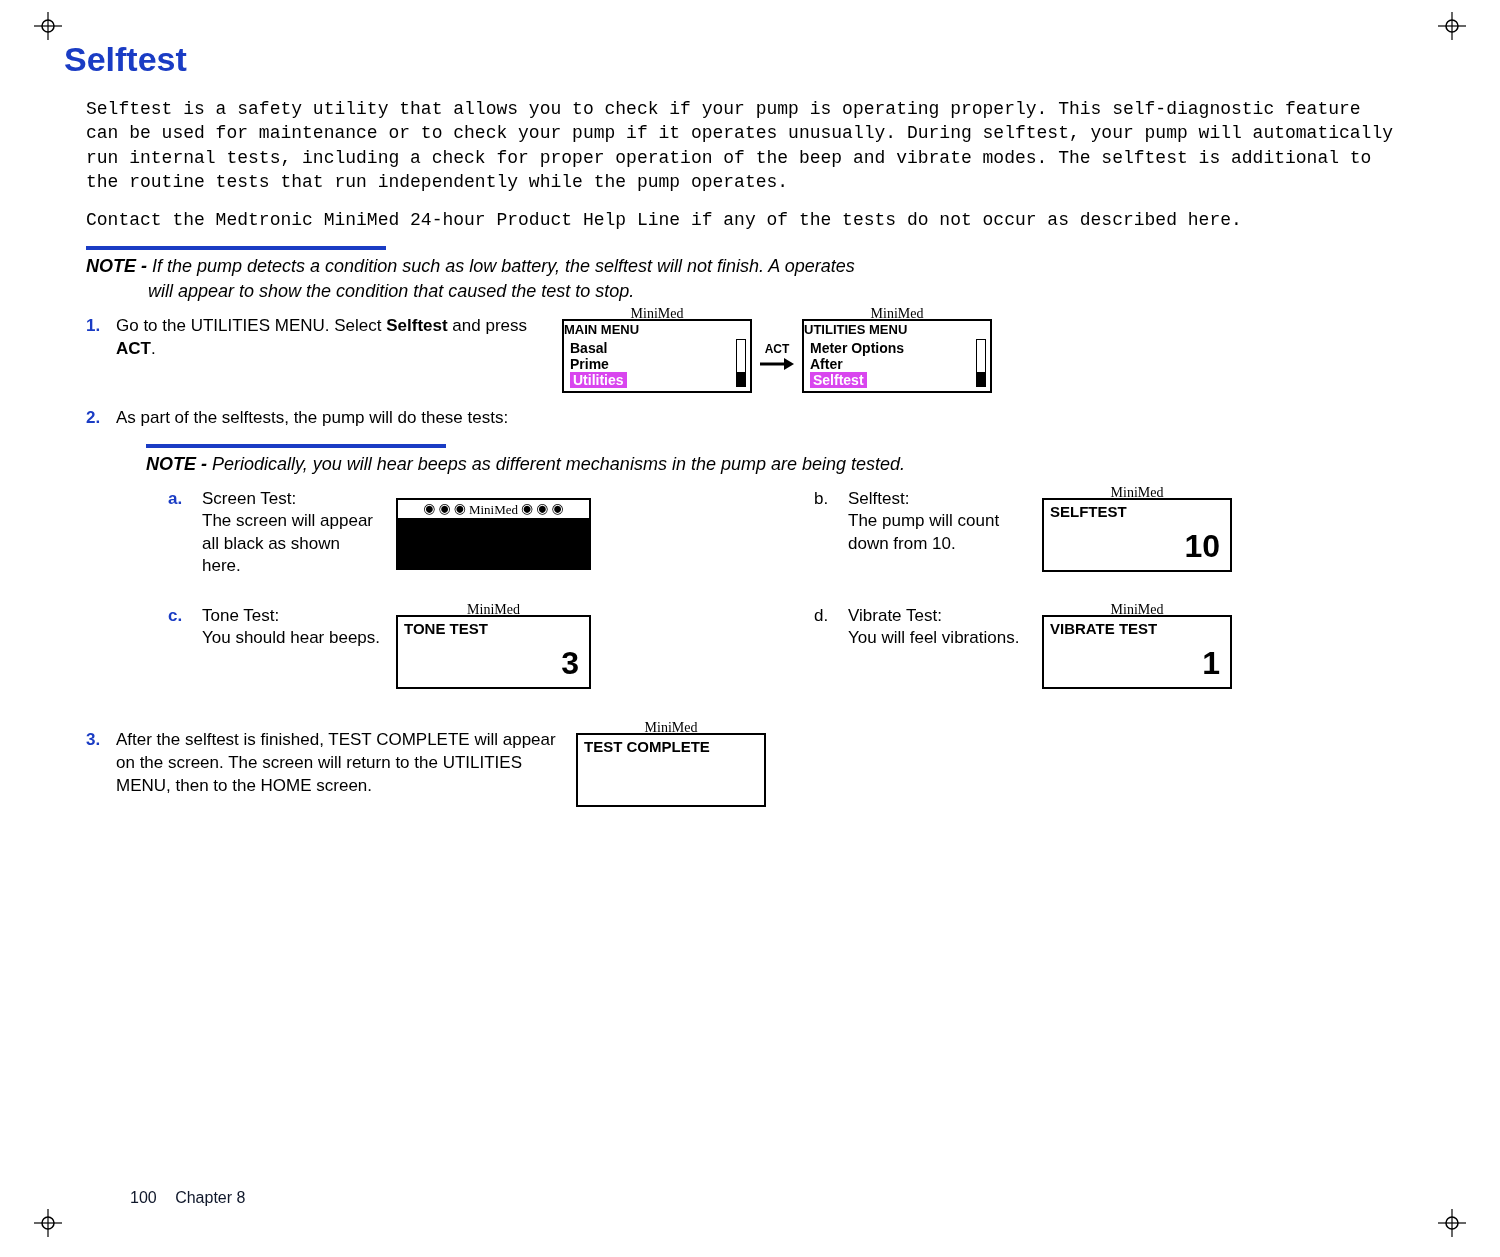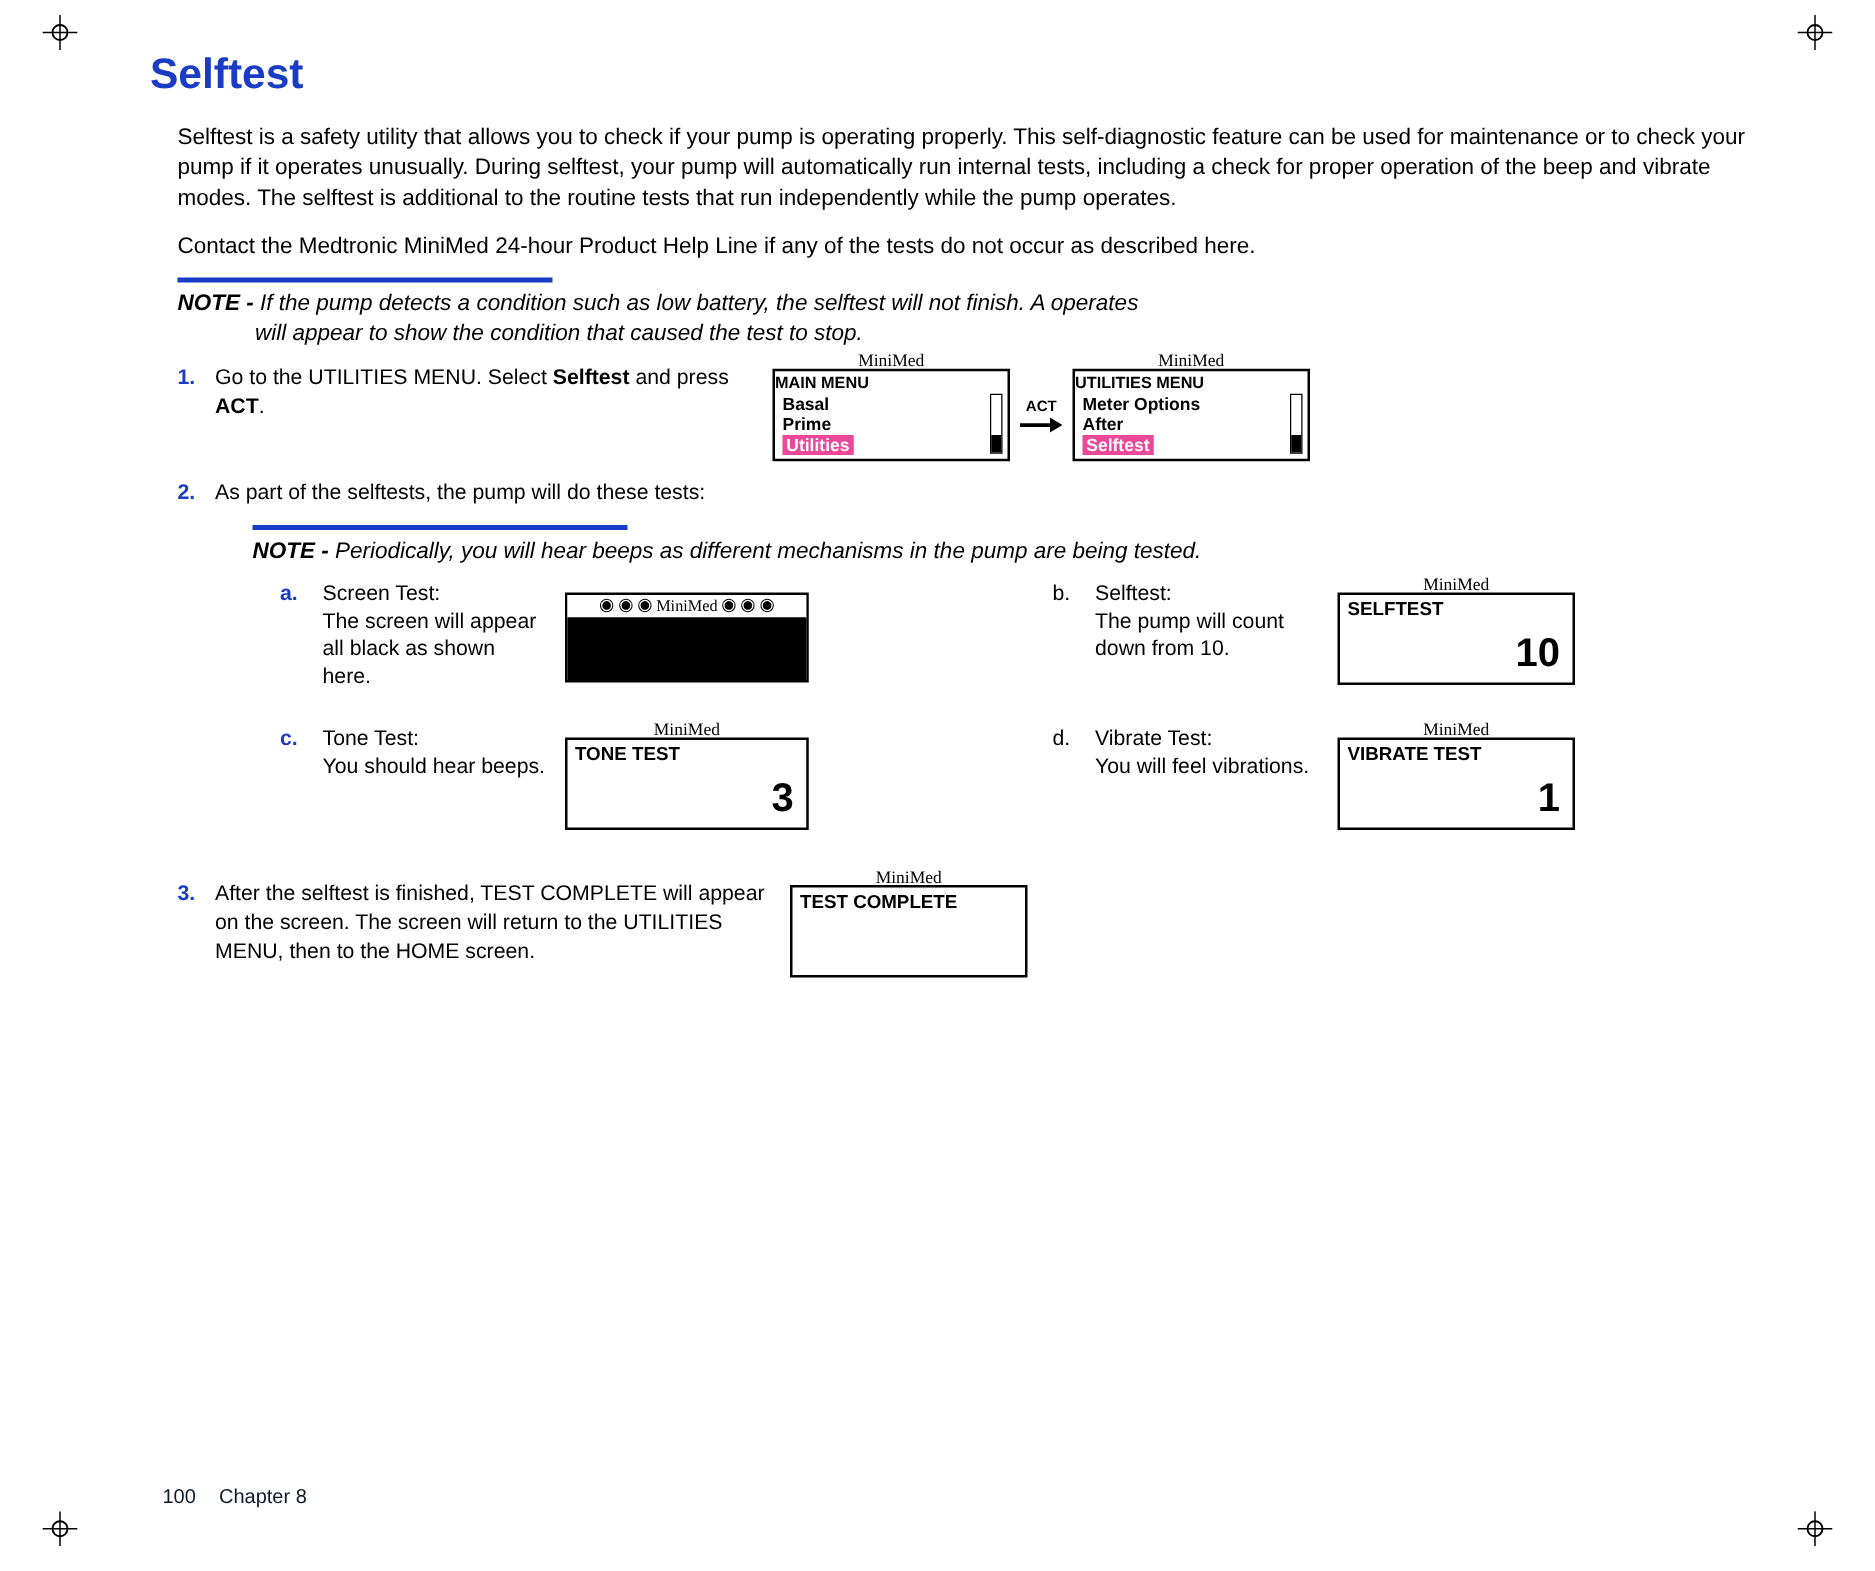--- a/index.html
+++ b/index.html
@@ -8,21 +8,21 @@
     padding: 0;
     background: #fff;
     color: #000;
     font-size: 16px;
   }
   .page {
     width: 1500px;
     height: 1257px;
     position: relative;
     box-sizing: border-box;
-    padding: 40px 100px 0 120px;
+    padding: 40px 100px 0 64px;
   }
   
   .reg-mark {
     position: absolute;
     width: 28px;
     height: 28px;
   }
   .reg-mark svg { display:block; }
   .reg-tl { top: 12px; left: 34px; }
   .reg-tr { top: 12px; right: 34px; }
@@ -33,20 +33,21 @@
     color: #1a3cc4;
     font-family: "Comic Sans MS", "Trebuchet MS", cursive, sans-serif;
     font-weight: bold;
     font-size: 34px;
     margin: 0 0 18px 0;
   }
   .body-block {
     margin: 0 0 14px 22px;
     line-height: 1.35;
     font-size: 18px;
+    font-family: Liberation Mono, monospace;
   }
   .note-rule {
     height: 4px;
     background: #1a3cc4;
     width: 300px;
     margin: 14px 0 4px 22px;
   }
   .note-rule.indent2 { margin-left: 52px; }
   .note-text {
     margin: 2px 0 12px 22px;
@@ -124,21 +125,21 @@
     text-align: left;
     margin-top: 0px;
   }
   .pump .menu-items {
     font-size: 14px;
     font-weight: bold;
     padding: 1px 6px 0 6px;
     line-height: 1.15;
   }
   .pump .menu-items .sel {
-    background: #ec4899;
+    background: #d946ef;
     color: #fff;
     padding: 0 3px;
     display: inline-block;
   }
   .pump .scrollbar {
     position: absolute;
     right: 4px;
     top: 18px;
     bottom: 4px;
     width: 10px;

